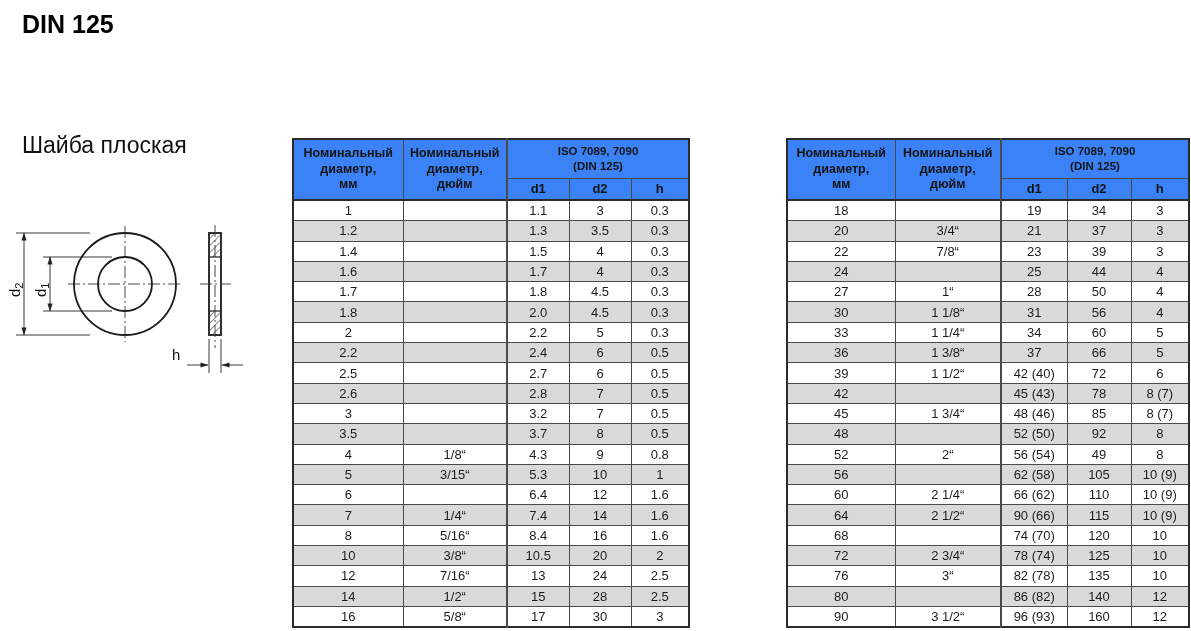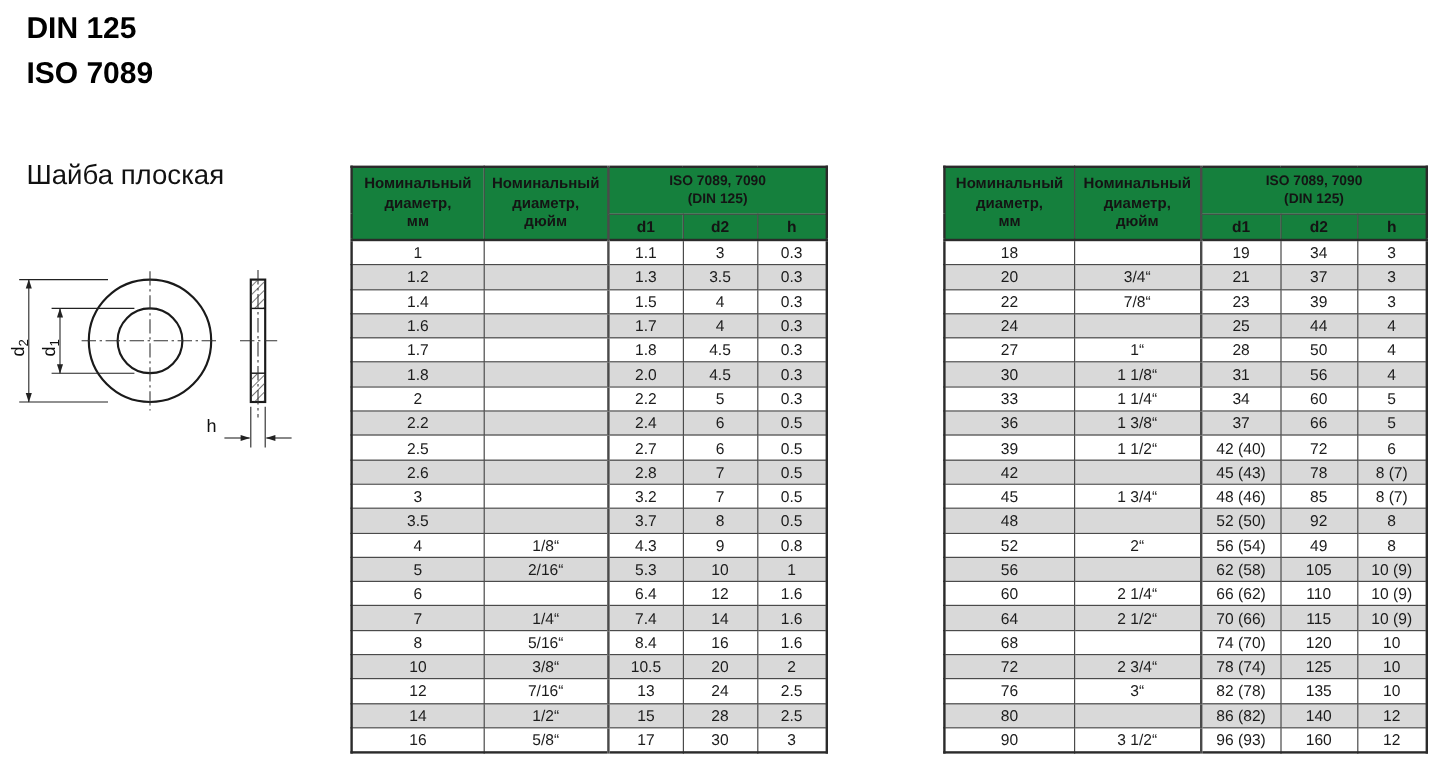--- a/index.html
+++ b/index.html
@@ -10,34 +10,33 @@
   .titles{position:absolute;left:22px;top:6px;font-weight:bold;font-size:25px;line-height:37px;color:#000000;}
   .product-name{position:absolute;left:22px;top:132px;font-size:23px;color:#111;}
 
   .drawing-svg{position:absolute;left:0px;top:200px;}
 
   table.dim-table{position:absolute;top:138px;border-collapse:collapse;table-layout:fixed;border:2px solid #2b2b2b;}
   #table-small{left:292px;width:396px;}
   #table-large{left:786px;width:400px;}
   .dim-table th,.dim-table td{border:1px solid #4a4a4a;text-align:center;vertical-align:middle;padding:0;}
   .dim-table thead{border-bottom:2px solid #2b2b2b;}
-  .dim-table thead th{background:#15803d;color:#141414;}
+  .dim-table thead th{background:#3b82f6;color:#141414;}
   th.hdr-main{font-size:12.5px;font-weight:bold;line-height:1.25;white-space:pre-line;height:59px;}
   th.hdr-iso{font-size:11.5px;font-weight:bold;line-height:1.3;white-space:pre-line;height:37px;}
   th.hdr-sub{font-size:13px;font-weight:bold;height:20px;margin-left:48px;}
   .dim-table tbody td{height:19.3px;font-size:13px;color:#1c1c1c;background:#ffffff;}
   .dim-table tbody tr:nth-child(even) td{background:#d9d9d9;}
   .col-thick{border-left-width:2px !important;}
 </style>
 </head>
 <body>
 
 <div class="titles">
   <div>DIN 125</div>
-  <div>ISO 7089</div>
 </div>
 
 <div class="product-name">Шайба плоская</div>
 
 <svg class="drawing-svg" width="260" height="200" viewBox="0 0 260 200" xmlns="http://www.w3.org/2000/svg">
   <defs>
     <pattern id="hatch" width="5" height="5" patternUnits="userSpaceOnUse" patternTransform="rotate(45)">
       <line x1="0" y1="0" x2="0" y2="5" stroke="#444" stroke-width="1.2"></line>
     </pattern>
     <marker id="arr" viewBox="0 0 10 8" refX="9.5" refY="4" markerWidth="10" markerHeight="7" orient="auto-start-reverse">
@@ -197,21 +196,21 @@
       </tr>
       <tr>
         <td>4</td>
         <td>1/8“</td>
         <td class="col-thick">4.3</td>
         <td>9</td>
         <td>0.8</td>
       </tr>
       <tr>
         <td>5</td>
-        <td>2/16“</td>
+        <td>3/15“</td>
         <td class="col-thick">5.3</td>
         <td>10</td>
         <td>1</td>
       </tr>
       <tr>
         <td>6</td>
         <td></td>
         <td class="col-thick">6.4</td>
         <td>12</td>
         <td>1.6</td>
@@ -388,21 +387,21 @@
       <tr>
         <td>60</td>
         <td>2 1/4“</td>
         <td class="col-thick">66 (62)</td>
         <td>110</td>
         <td>10 (9)</td>
       </tr>
       <tr>
         <td>64</td>
         <td>2 1/2“</td>
-        <td class="col-thick">70 (66)</td>
+        <td class="col-thick">90 (66)</td>
         <td>115</td>
         <td>10 (9)</td>
       </tr>
       <tr>
         <td>68</td>
         <td></td>
         <td class="col-thick">74 (70)</td>
         <td>120</td>
         <td>10</td>
       </tr>

